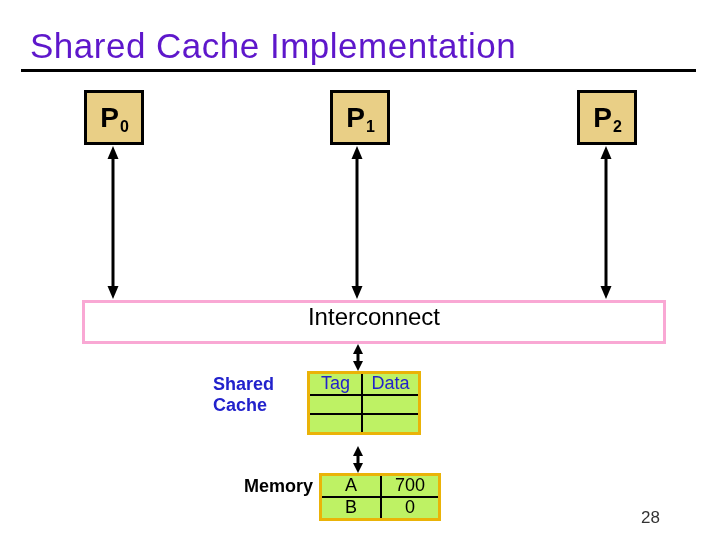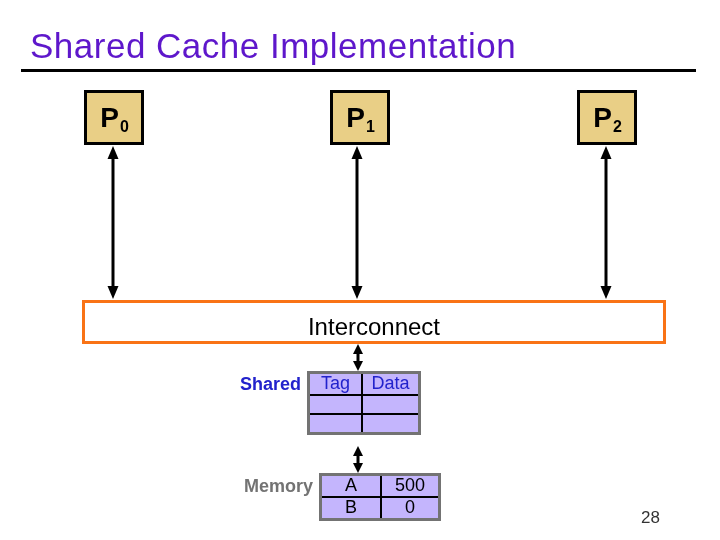--- a/index.html
+++ b/index.html
@@ -28,35 +28,35 @@
   }
   .pbox .pletter { font-weight: bold; font-size: 28px; color: #000; line-height: 1; }
   .pbox .psub    { font-weight: bold; font-size: 16px; color: #000; position: relative; top: 9px; left: 1px; }
   .p0 { left: 84px;  top: 90px; }
   .p1 { left: 330px; top: 90px; }
   .p2 { left: 577px; top: 90px; }
   .varrow { position: absolute; }
   .interconnect {
     position: absolute; left: 82px; top: 300px;
     width: 584px; height: 44px; box-sizing: border-box;
-    background: #fff; border: 3px solid #f97316;
-    display: flex; align-items: flex-end; justify-content: center;
+    background: #fff; border: 3px solid #f9a8d4;
+    display: flex; align-items: flex-start; justify-content: center;
     font-size: 24px; color: #000;
   }
   .cache-label {
     position: absolute; left: 213px; top: 374px; width: 88px;
-    text-align: right; font-weight: bold; font-size: 18px;
+    font-weight: bold; font-size: 18px;
     line-height: 21px; color: #2222CC;
   }
   .mem-label {
     position: absolute; left: 215px; top: 476px; width: 98px;
     text-align: right; font-weight: bold; font-size: 18px;
-    color: #737373;
+    color: #000000;
   }
-  table.dtable { position: absolute; border-collapse: collapse; border: 3px solid #737373; background:#c4b5fd; }
+  table.dtable { position: absolute; border-collapse: collapse; border: 3px solid #eab308; background:#bef264; }
   table.dtable td {
     border: 2px solid #000; text-align: center; vertical-align: middle;
     font-size: 18px; padding: 0; line-height: 1.1; color: #000;
   }
   .cache-table { left: 307px; top: 371px; }
   .cache-table td { width: 51px; height: 20px; }
   .cache-table td.c2 { width: 55px; border-radius: 10px; }
   .cache-table tr.hdr td { color: #2222CC; }
   .cache-table tr.blank td { height: 17px; }
   .memory-table { left: 319px; top: 473px; }
@@ -109,20 +109,21 @@
   </div>
 
   <svg class="varrow" style="left:351px; top:344px;" width="14" height="27">
     <line x1="7" y1="8" x2="7" y2="19" stroke="#000" stroke-width="3"></line>
     <polygon points="7,0 2,10 12,10" fill="#000"></polygon>
     <polygon points="7,27 2,17 12,17" fill="#000"></polygon>
   </svg>
 
   <div class="cache-label">
     <div>Shared</div>
+    <div>Cache</div>
   </div>
   <table class="dtable cache-table">
     <tbody>
         <tr class="hdr">
       <td>Tag</td>
       <td class="c2">Data</td>
     </tr>
     <tr class="blank">
       <td></td>
       <td class="c2"></td>
@@ -138,21 +139,21 @@
     <line x1="7" y1="8" x2="7" y2="19" stroke="#000" stroke-width="3"></line>
     <polygon points="7,0 2,10 12,10" fill="#000"></polygon>
     <polygon points="7,27 2,17 12,17" fill="#000"></polygon>
   </svg>
 
   <div class="mem-label">Memory</div>
   <table class="dtable memory-table">
     <tbody>
         <tr>
       <td>A</td>
-      <td class="c2">500</td>
+      <td class="c2">700</td>
     </tr>
     <tr>
       <td>B</td>
       <td class="c2">0</td>
     </tr>
   </tbody>
     </table>
 
   <div class="page-number">28</div>
 

